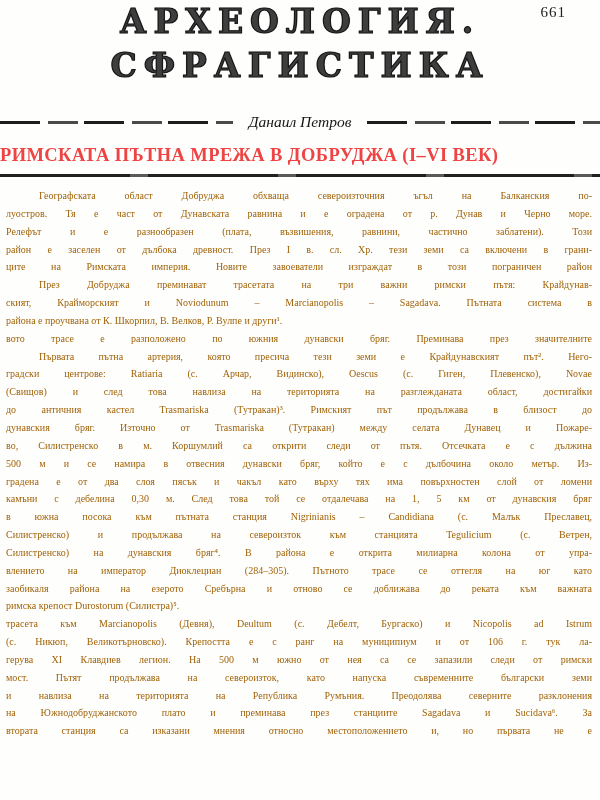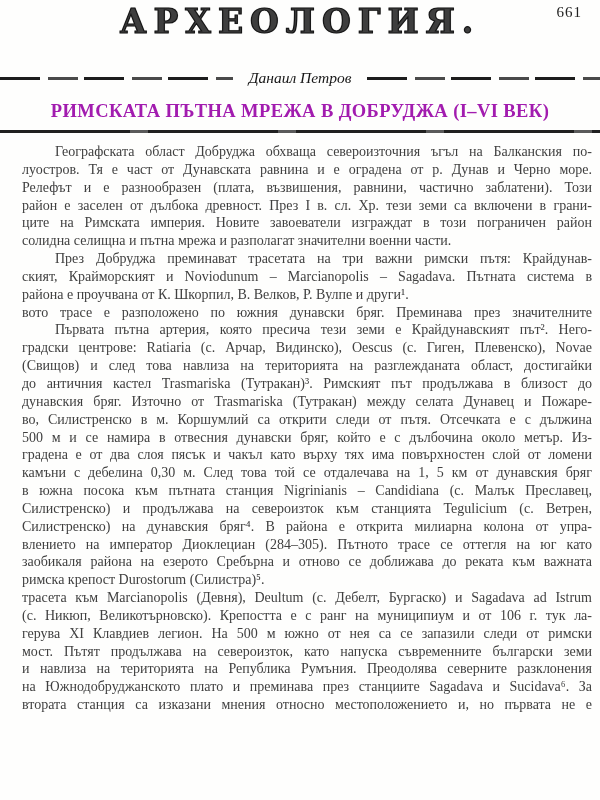--- a/index.html
+++ b/index.html
@@ -14,21 +14,21 @@
     margin: 0 auto;
     background: #fefefd;
     color: #1c1c1c;
     font-family: "Liberation Serif", "DejaVu Serif", serif;
     overflow: hidden;
     box-sizing: border-box;
   }
   .page-number {
     position: absolute;
     top: 4px;
-    right: 18px;
+    right: 34px;
     font-size: 15px;
     letter-spacing: 1px;
     color: #222;
   }
   .section-title {
     text-align: center;
     line-height: 44px;
   }
   .ornate {
     font-family: "DejaVu Serif", serif;
@@ -59,40 +59,40 @@
   .author-name {
     padding: 0 16px;
     font-weight: 400;
     font-style: italic;
     font-size: 15.5px;
     white-space: nowrap;
     color: #171717;
   }
   .article-title {
     margin-top: 13px;
-    text-align: center;
+    text-align: left;
     font-weight: 700;
     font-size: 18.5px;
     letter-spacing: 0.4px;
-    color: #a21caf;
+    color: #ef4444;
   }
   .title-rule {
     margin-top: 8px;
     height: 3px;
     background: repeating-linear-gradient(
       to right,
       #202020 0px, #202020 130px,
       #5a5a5a 130px, #5a5a5a 148px
     );
   }
   .article-body {
-    margin: 10px 8px 0 22px;
-    font-size: 14px;
+    margin: 10px 8px 0 6px;
+    font-size: 10px;
     line-height: 17.85px;
-    color: #404040;
+    color: #a16207;
   }
   .para { margin: 0; }
   .line {
     text-align: justify;
     text-align-last: justify;
     white-space: normal;
   }
   .line.lastline {
     text-align: left;
     text-align-last: left;
@@ -103,40 +103,40 @@
 </style>
 </head>
 <body>
 
 <div class="page">
 
   <div class="page-number">661</div>
 
   <div class="section-title">
     <div class="ornate">АРХЕОЛОГИЯ.</div>
+    <div class="ornate">СФРАГИСТИКА</div>
   </div>
 
   <div class="author-row">
     <div class="dash-rule"></div>
     <div class="author-name">Данаил Петров</div>
     <div class="dash-rule"></div>
   </div>
 
   <div class="article-title">РИМСКАТА ПЪТНА МРЕЖА В ДОБРУДЖА (I–VI ВЕК)</div>
 
   <div class="title-rule"></div>
 
   <div class="article-body">
       <div class="para">
         <div class="line first">Географската област Добруджа обхваща североизточния ъгъл на Балканския по-</div>
         <div class="line">луостров. Тя е част от Дунавската равнина и е оградена от р. Дунав и Черно море.</div>
         <div class="line">Релефът и е разнообразен (плата, възвишения, равнини, частично заблатени). Този</div>
         <div class="line">район е заселен от дълбока древност. През I в. сл. Хр. тези земи са включени в грани-</div>
         <div class="line">ците на Римската империя. Новите завоеватели изграждат в този пограничен район</div>
-        <div class="line lastline">солидна селищна и пътна мрежа и разполагат значителни военни части.</div>
       </div>
       <div class="para">
         <div class="line first">През Добруджа преминават трасетата на три важни римски пътя: Крайдунав-</div>
         <div class="line">ският, Крайморският и Noviodunum – Marcianopolis – Sagadava. Пътната система в</div>
         <div class="line lastline">района е проучвана от К. Шкорпил, В. Велков, Р. Вулпе и други¹.</div>
       </div>
       <div class="para">
         <div class="line">вото трасе е разположено по южния дунавски бряг. Преминава през значителните</div>
         <div class="line first">Първата пътна артерия, която пресича тези земи е Крайдунавският път². Него-</div>
         <div class="line">градски центрове: Ratiaria (с. Арчар, Видинско), Oescus (с. Гиген, Плевенско), Novae</div>
@@ -148,21 +148,21 @@
         <div class="line">градена е от два слоя пясък и чакъл като върху тях има повърхностен слой от ломени</div>
         <div class="line">камъни с дебелина 0,30 м. След това той се отдалечава на 1, 5 км от дунавския бряг</div>
         <div class="line">в южна посока към пътната станция Nigrinianis – Candidiana (с. Малък Преславец,</div>
         <div class="line">Силистренско) и продължава на североизток към станцията Tegulicium (с. Ветрен,</div>
         <div class="line">Силистренско) на дунавския бряг⁴. В района е открита милиарна колона от упра-</div>
         <div class="line">влението на император Диоклециан (284–305). Пътното трасе се оттегля на юг като</div>
         <div class="line">заобикаля района на езерото Сребърна и отново се доближава до реката към важната</div>
         <div class="line lastline">римска крепост Durostorum (Силистра)⁵.</div>
       </div>
       <div class="para">
-        <div class="line">трасета към Marcianopolis (Девня), Deultum (с. Дебелт, Бургаско) и Sagadava ad Istrum</div>
+        <div class="line">трасета към Marcianopolis (Девня), Deultum (с. Дебелт, Бургаско) и Nicopolis ad Istrum</div>
         <div class="line">(с. Никюп, Великотърновско). Крепостта е с ранг на муниципиум и от 106 г. тук ла-</div>
         <div class="line">герува XI Клавдиев легион. На 500 м южно от нея са се запазили следи от римски</div>
         <div class="line">мост. Пътят продължава на североизток, като напуска съвременните български земи</div>
         <div class="line">и навлиза на територията на Република Румъния. Преодолява северните разклонения</div>
         <div class="line">на Южнодобруджанското плато и преминава през станциите Sagadava и Sucidava⁶. За</div>
         <div class="line">втората станция са изказани мнения относно местоположението и, но първата не е</div>
       </div>
     </div>
 
 </div>

